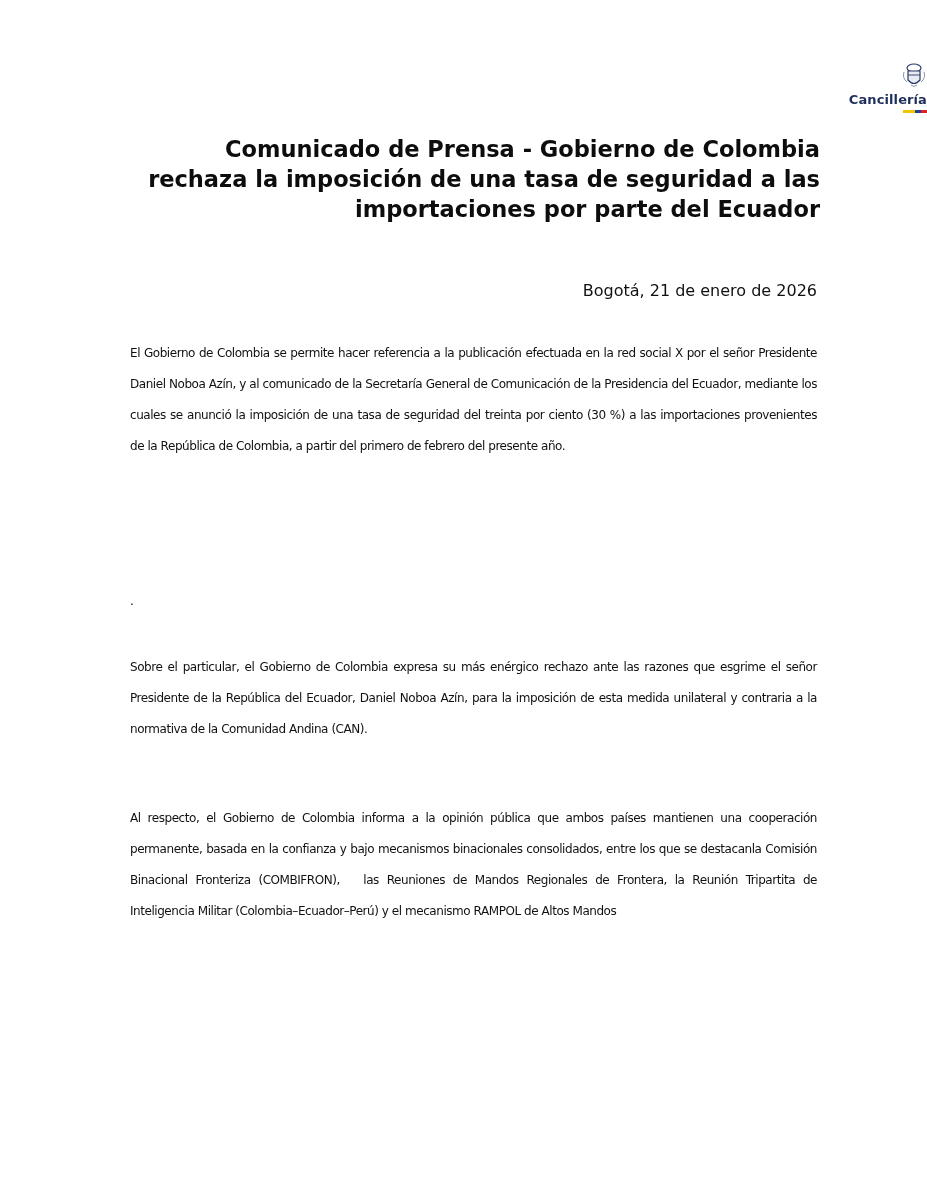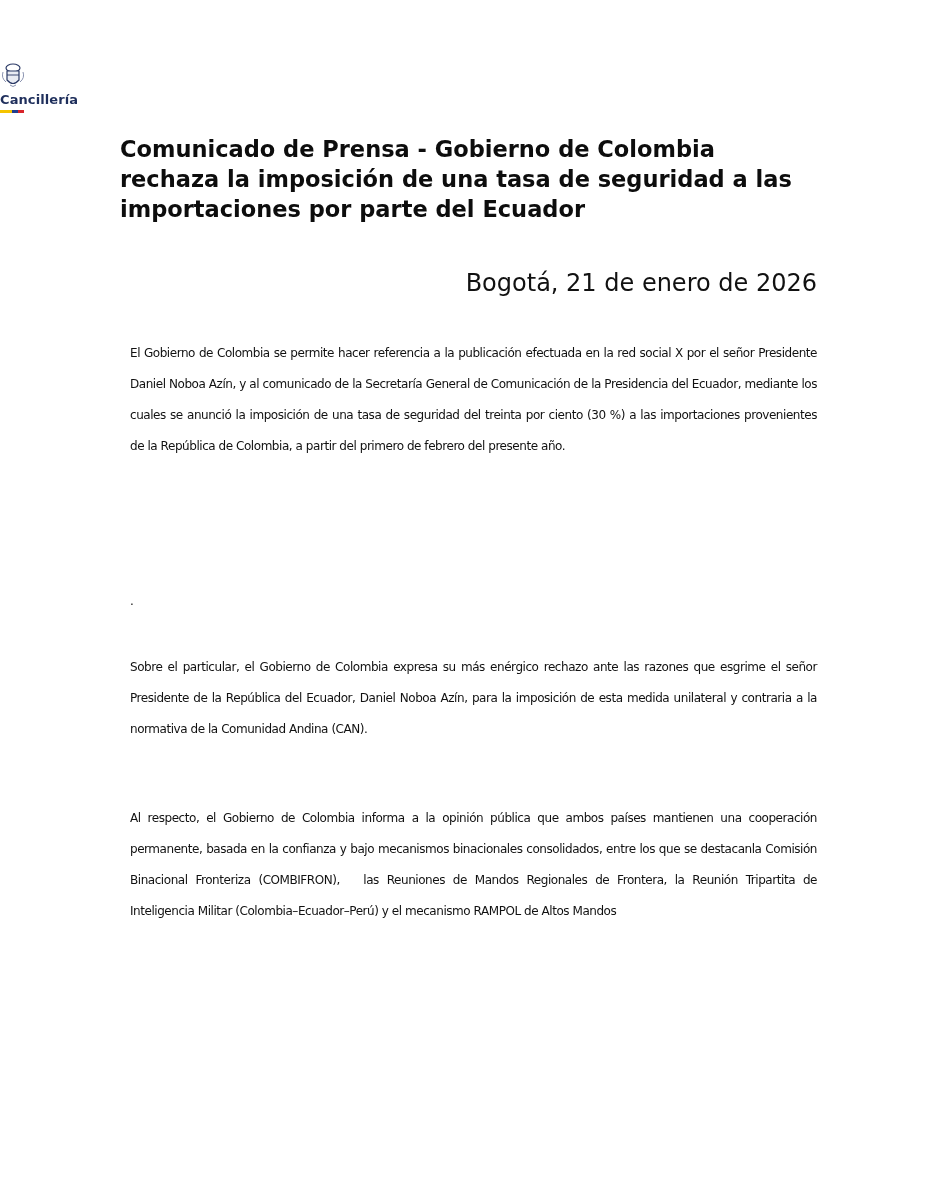--- a/index.html
+++ b/index.html
@@ -15,21 +15,21 @@
       font-family: "DejaVu Sans", "Liberation Sans", sans-serif;
       color: #111111;
     }
     .logo {
       position: absolute;
       left: 0;
       width: 927px;
       top: 62px;
       display: flex;
       flex-direction: column;
-      align-items: flex-start;
+      align-items: flex-end;
     }
     .logo-crest {
       width: 26px;
       height: 28px;
     }
     .logo-text {
       font-family: "DejaVu Sans", sans-serif;
       font-weight: bold;
       font-size: 13px;
       color: #1f2f5c;
@@ -44,33 +44,33 @@
     .logo-stripe span { display: block; height: 3px; }
     .stripe-yellow { width: 12px; }
     .stripe-blue { width: 6px; }
     .stripe-red { width: 6px; }
 
     .title {
       position: absolute;
       left: 120px;
       width: 700px;
       top: 134px;
-      text-align: left;
+      text-align: right;
       font-family: "DejaVu Sans", sans-serif;
       font-weight: bold;
       font-size: 22.5px;
       line-height: 30px;
       margin: 0;
       color: #0d0d0d;
     }
     .dateline {
       position: absolute;
       right: 110px;
-      top: 268px;
-      font-size: 24px;
+      top: 276px;
+      font-size: 16px;
       line-height: 30px;
       color: #111;
     }
     .body-text {
       position: absolute;
       left: 130px;
       width: 687px;
       font-family: "DejaVu Sans", sans-serif;
       font-size: 12px;
       line-height: 31px;

